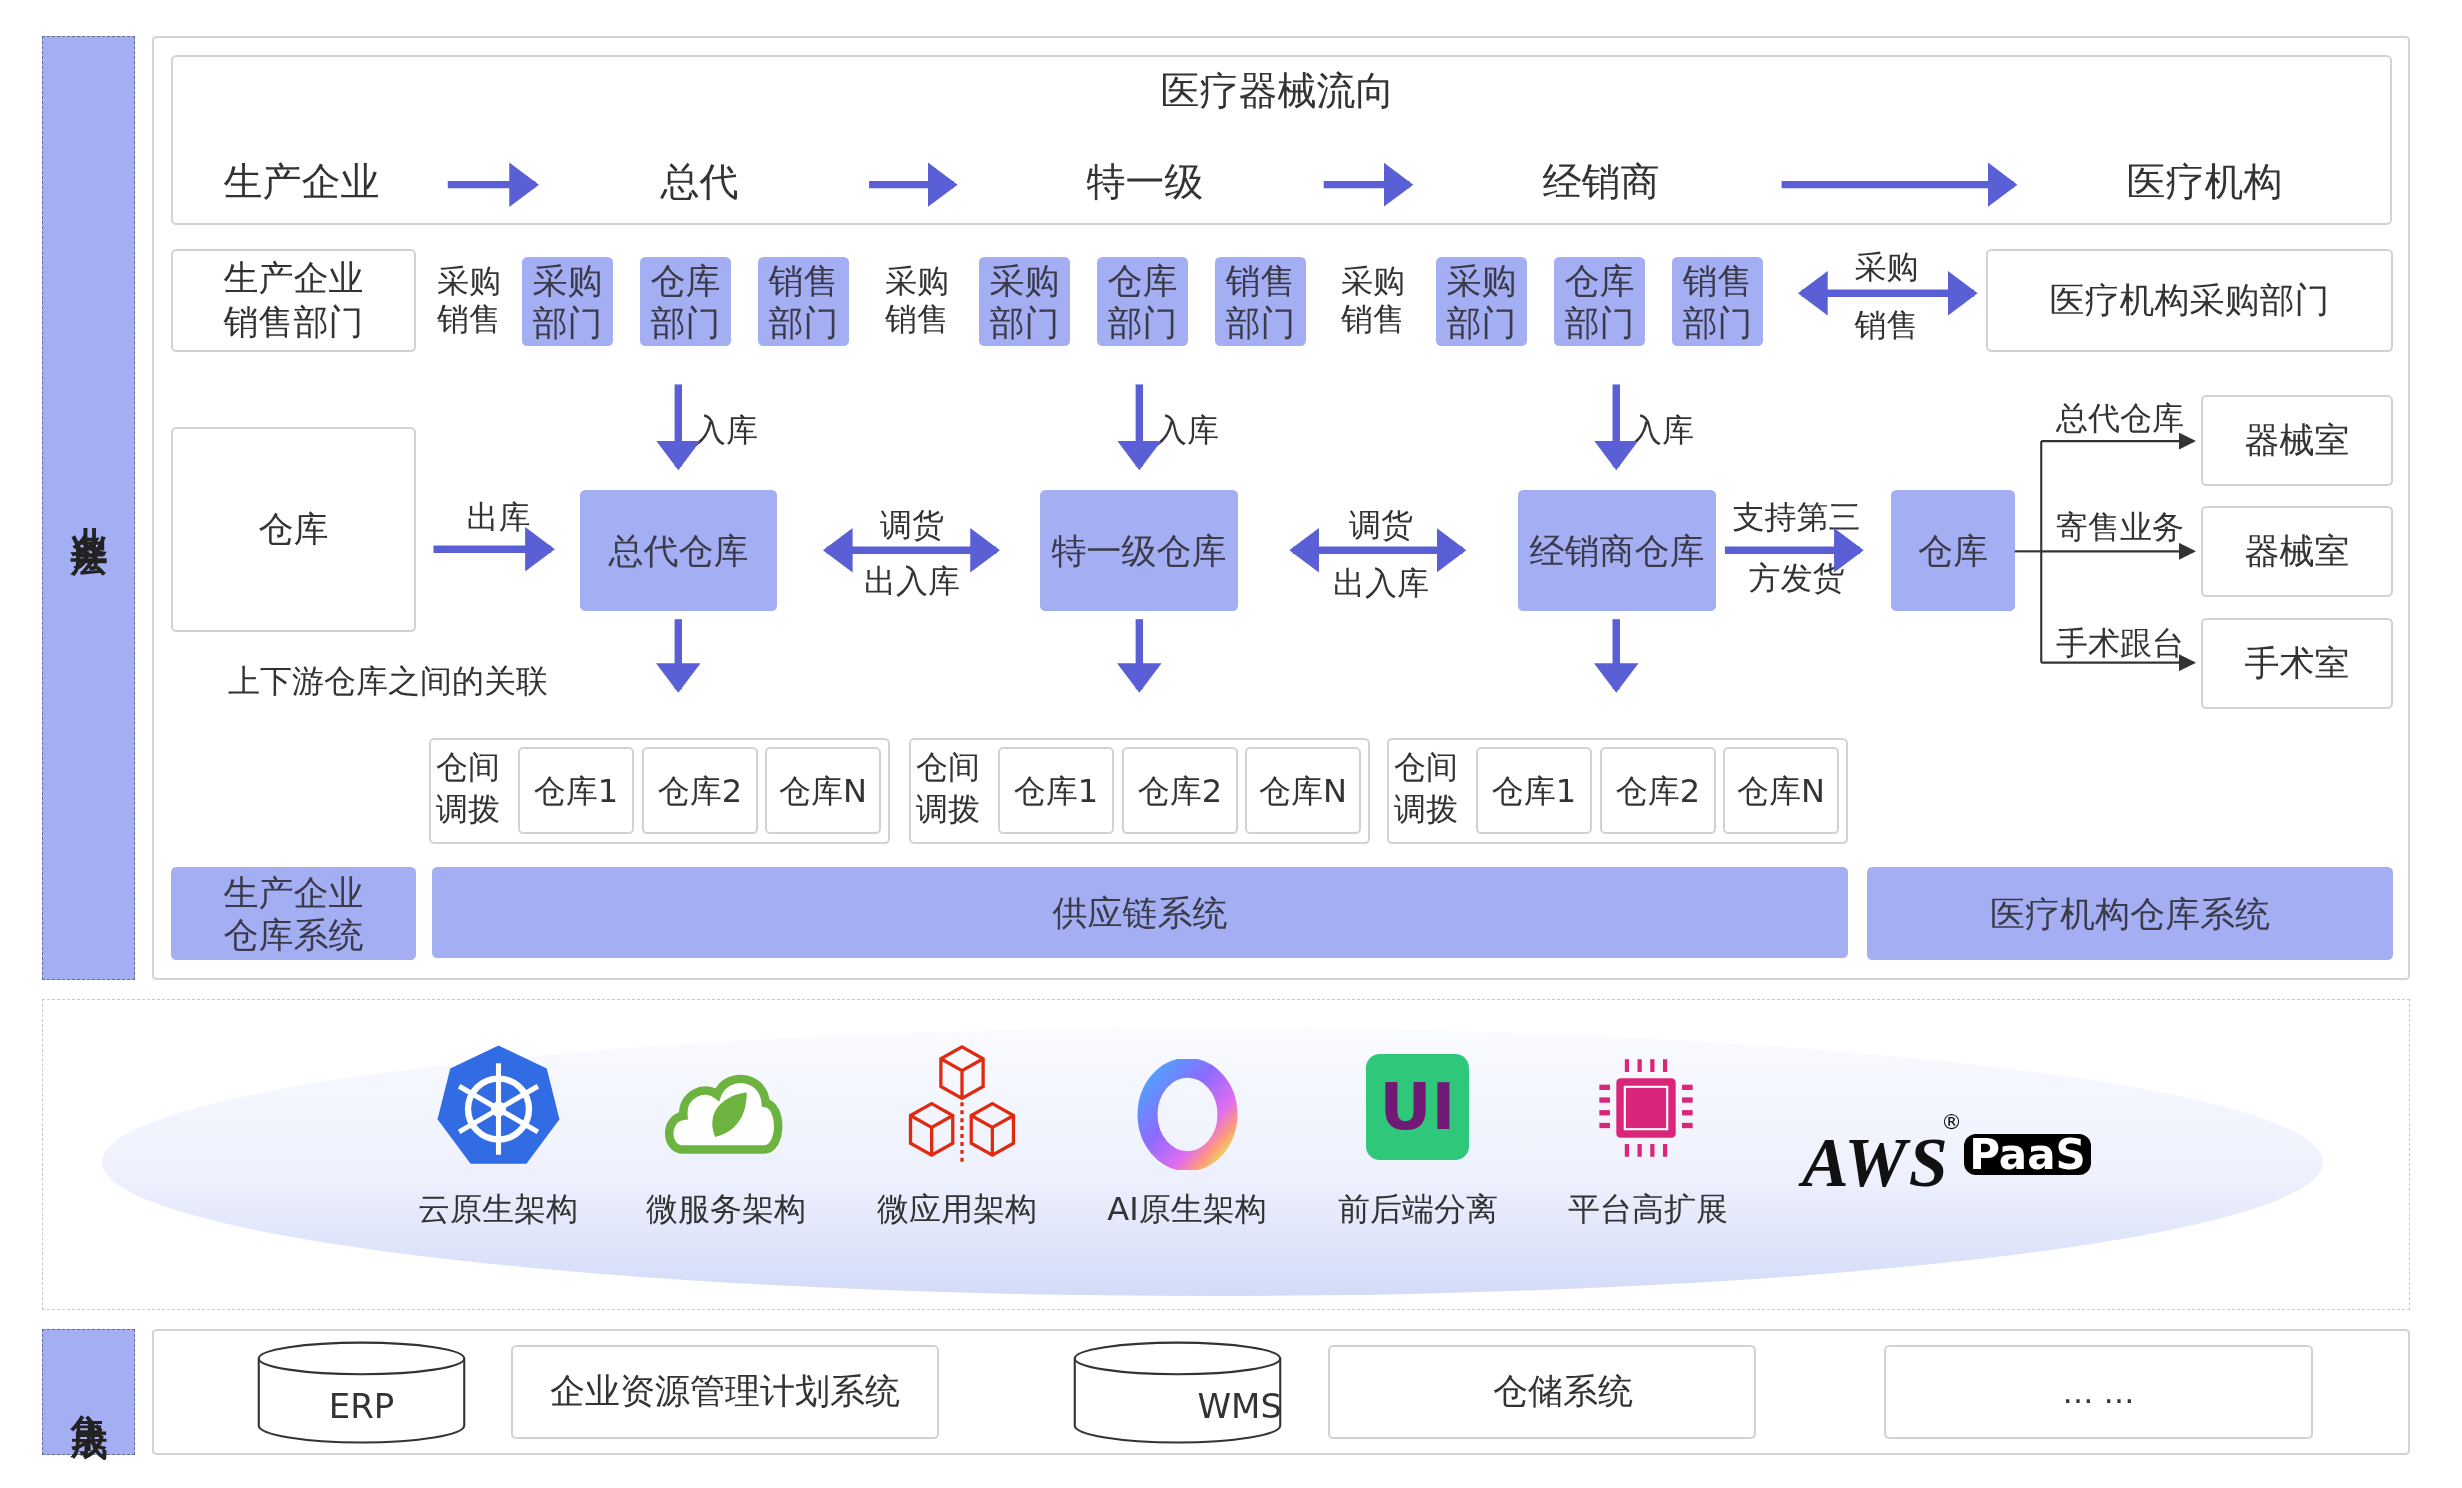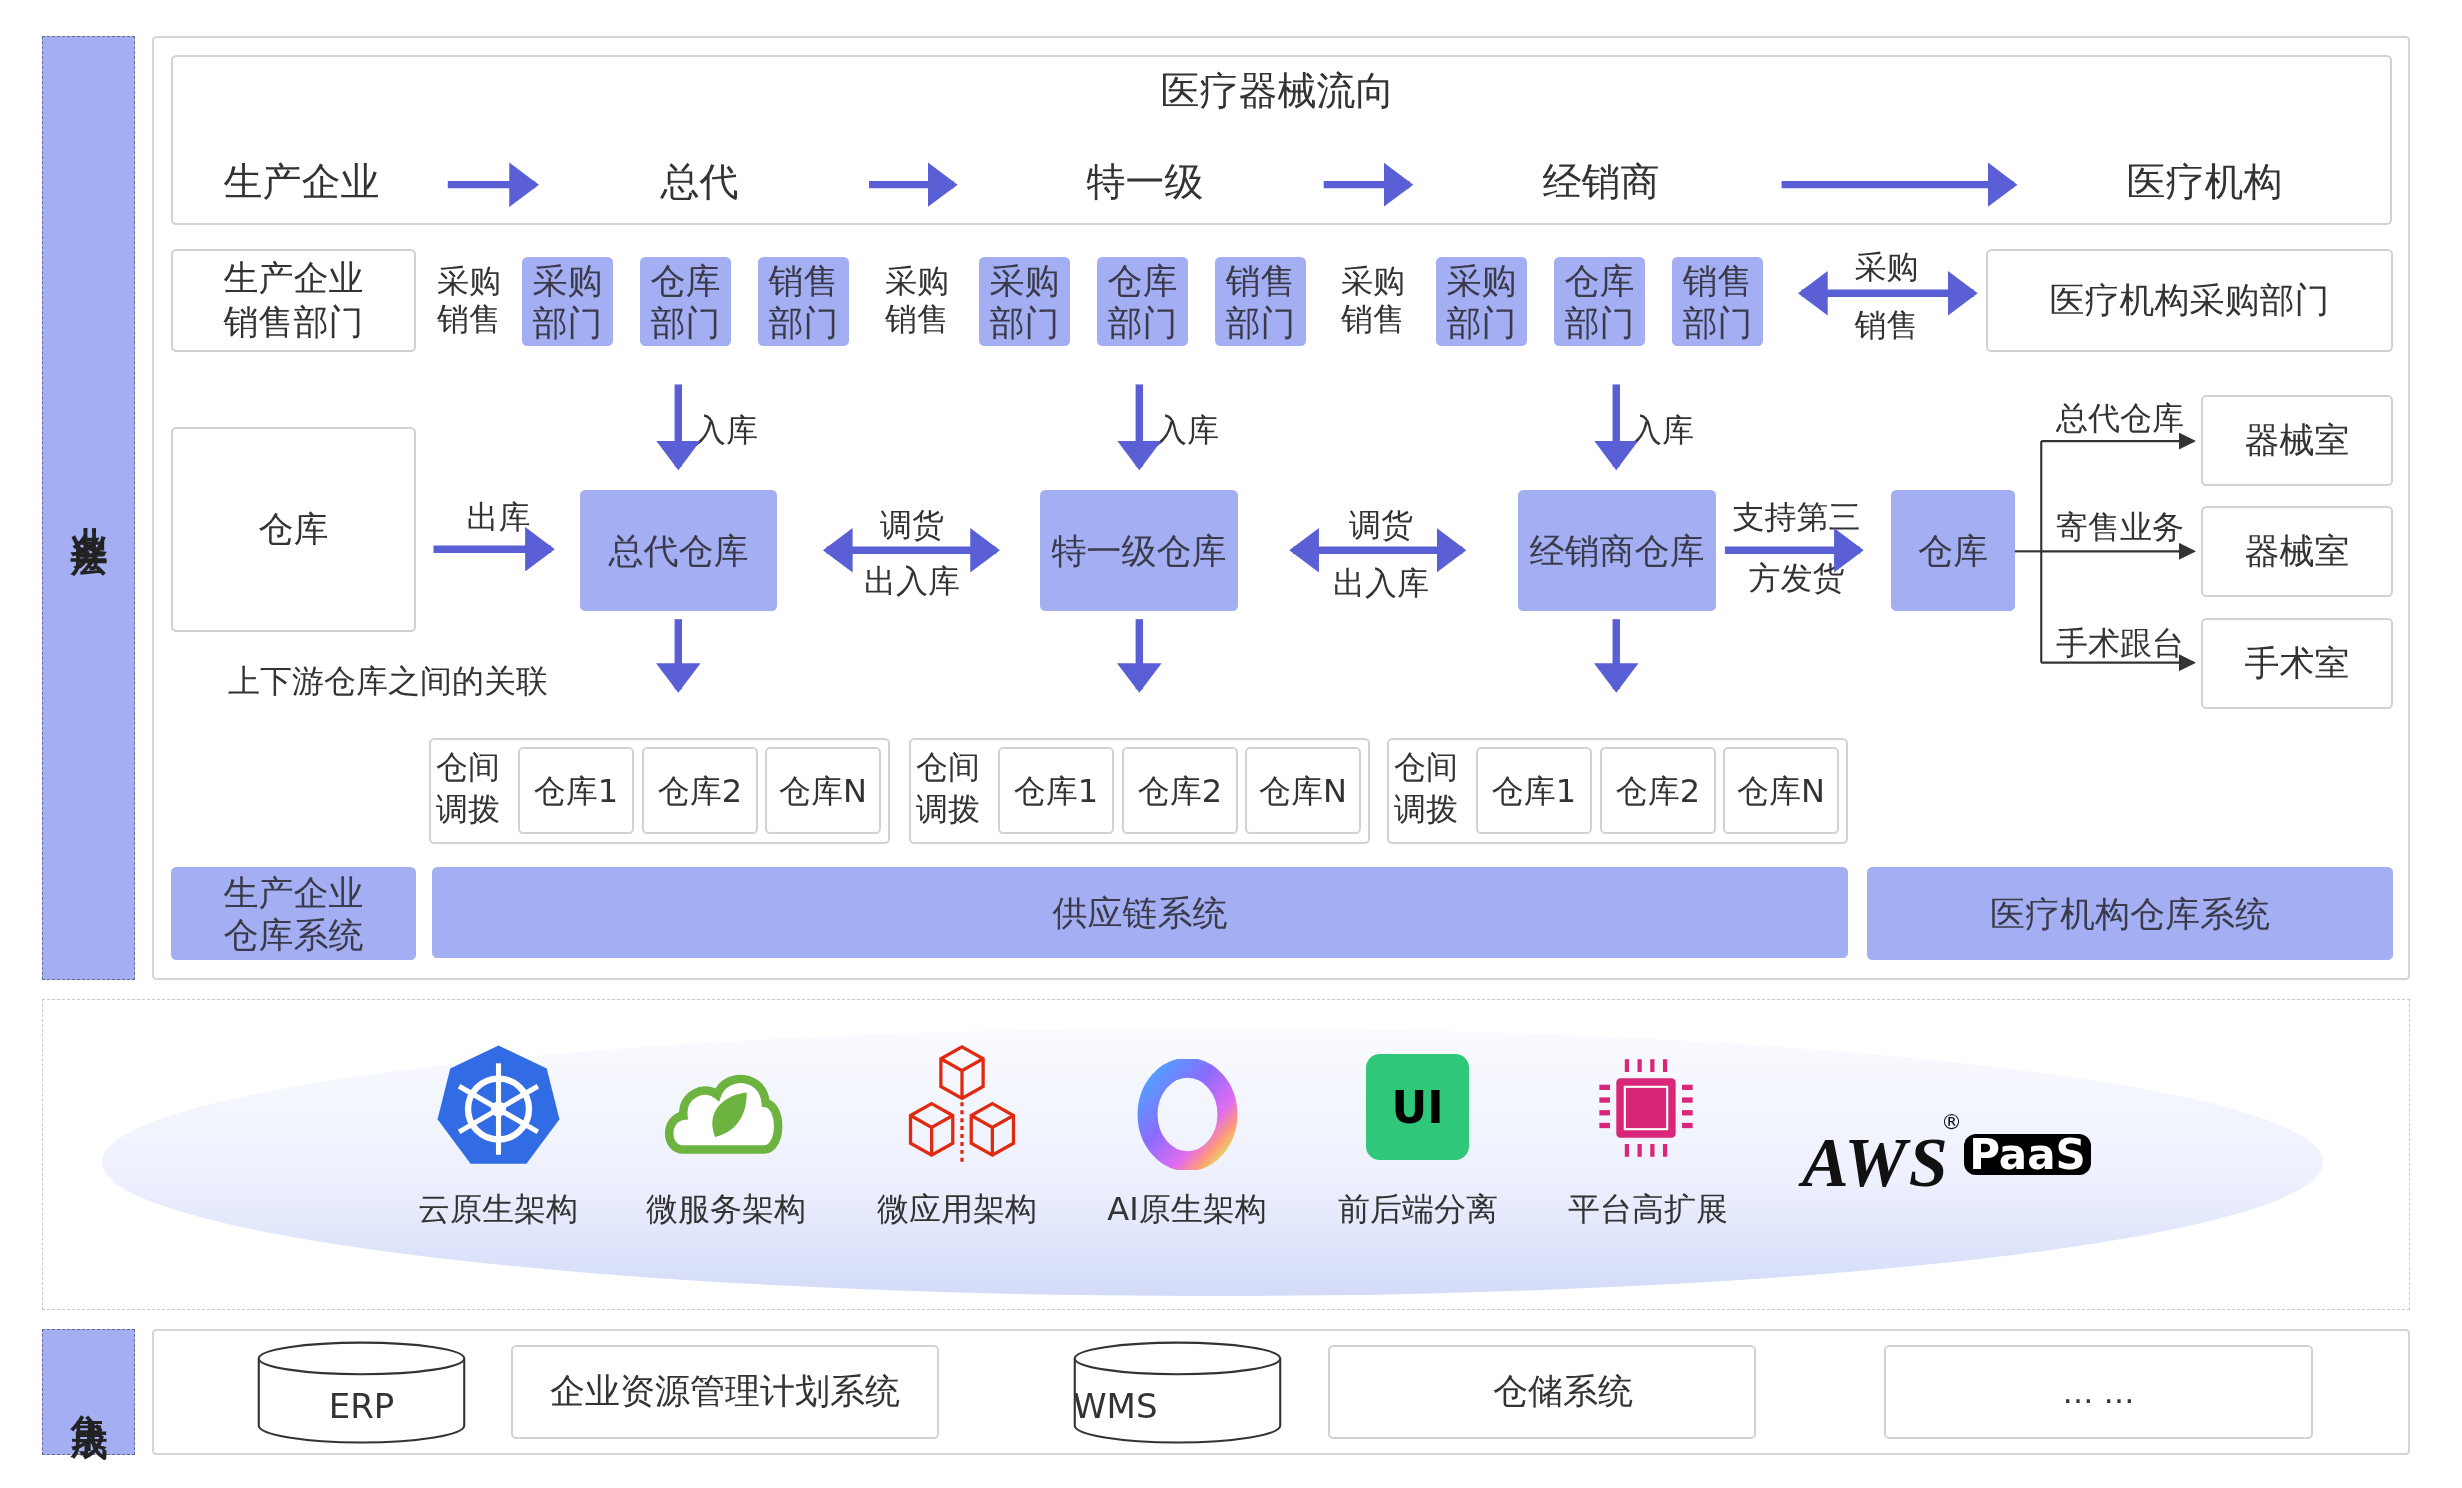--- a/index.html
+++ b/index.html
@@ -259,21 +259,21 @@
         <stop offset="0.85" stop-color="#ff9a7a"></stop>
         <stop offset="1" stop-color="#d8f55a"></stop>
       </linearGradient>
     </defs>
     <ellipse cx="50" cy="50" rx="36" ry="42" fill="none" stroke="url(#ring)" stroke-width="18"></ellipse>
   </svg>
 </div>
 <div class="t f60 c" style="left:1097px;top:1190px;width:180px;">AI原生架构</div>
 
 <div class="abs" style="left:1366px;top:1054px;width:103px;height:106px;background:#2fc77a;border-radius:13.8px;display:flex;align-items:center;justify-content:center;">
-  <span style="color:#000000;font-weight:bold;font-size:44px;font-family:'DejaVu Sans',sans-serif;">UI</span>
+  <span style="color:#701a75;font-weight:bold;font-size:64px;font-family:'DejaVu Sans',sans-serif;">UI</span>
 </div>
 <div class="t f60 c" style="left:1328px;top:1190px;width:180px;">前后端分离</div>
 
 <div class="abs" style="left:1593px;top:1055px;width:106px;height:106px;">
   <svg width="106" height="106" viewBox="0 0 100 100">
     <rect x="22" y="22" width="56" height="56" rx="4" fill="#d9257a"></rect>
     <rect x="30" y="30" width="40" height="40" fill="none" stroke="#fff" stroke-width="2"></rect>
     <g fill="#d9257a">
       <rect x="30" y="4" width="4" height="12"></rect>
         <rect x="42" y="4" width="4" height="12"></rect>
@@ -316,21 +316,21 @@
 </div>
 <div class="abs box f66" style="left:511px;top:1345px;width:428px;height:94px;">
     <span>企业资源管理计划系统</span>
   </div>
 
 <div class="abs" style="left:1073px;top:1341px;width:209px;height:103px;">
   <svg width="209" height="103" viewBox="0 0 395 195">
     <path d="M3,33 L3,160 A194,32 0 0 0 392,160 L392,33" fill="#fff" stroke="#333" stroke-width="4"></path>
     <ellipse cx="197.5" cy="33" rx="194.5" ry="30" fill="#fff" stroke="#333" stroke-width="4"></ellipse>
   </svg>
-  <span class="cyl-label" style="left:0;width:209px;top:45px;text-align:left;">WMS</span>
+  <span class="cyl-label" style="left:0;width:209px;top:45px;text-align:right;">WMS</span>
 </div>
 <div class="abs box f66" style="left:1328px;top:1345px;width:428px;height:94px;padding-left:42px;">
     <span>仓储系统</span>
   </div>
 
 <div class="abs box f58" style="left:1884px;top:1345px;width:429px;height:94px;">
     <span>… …</span>
   </div>
 
 

